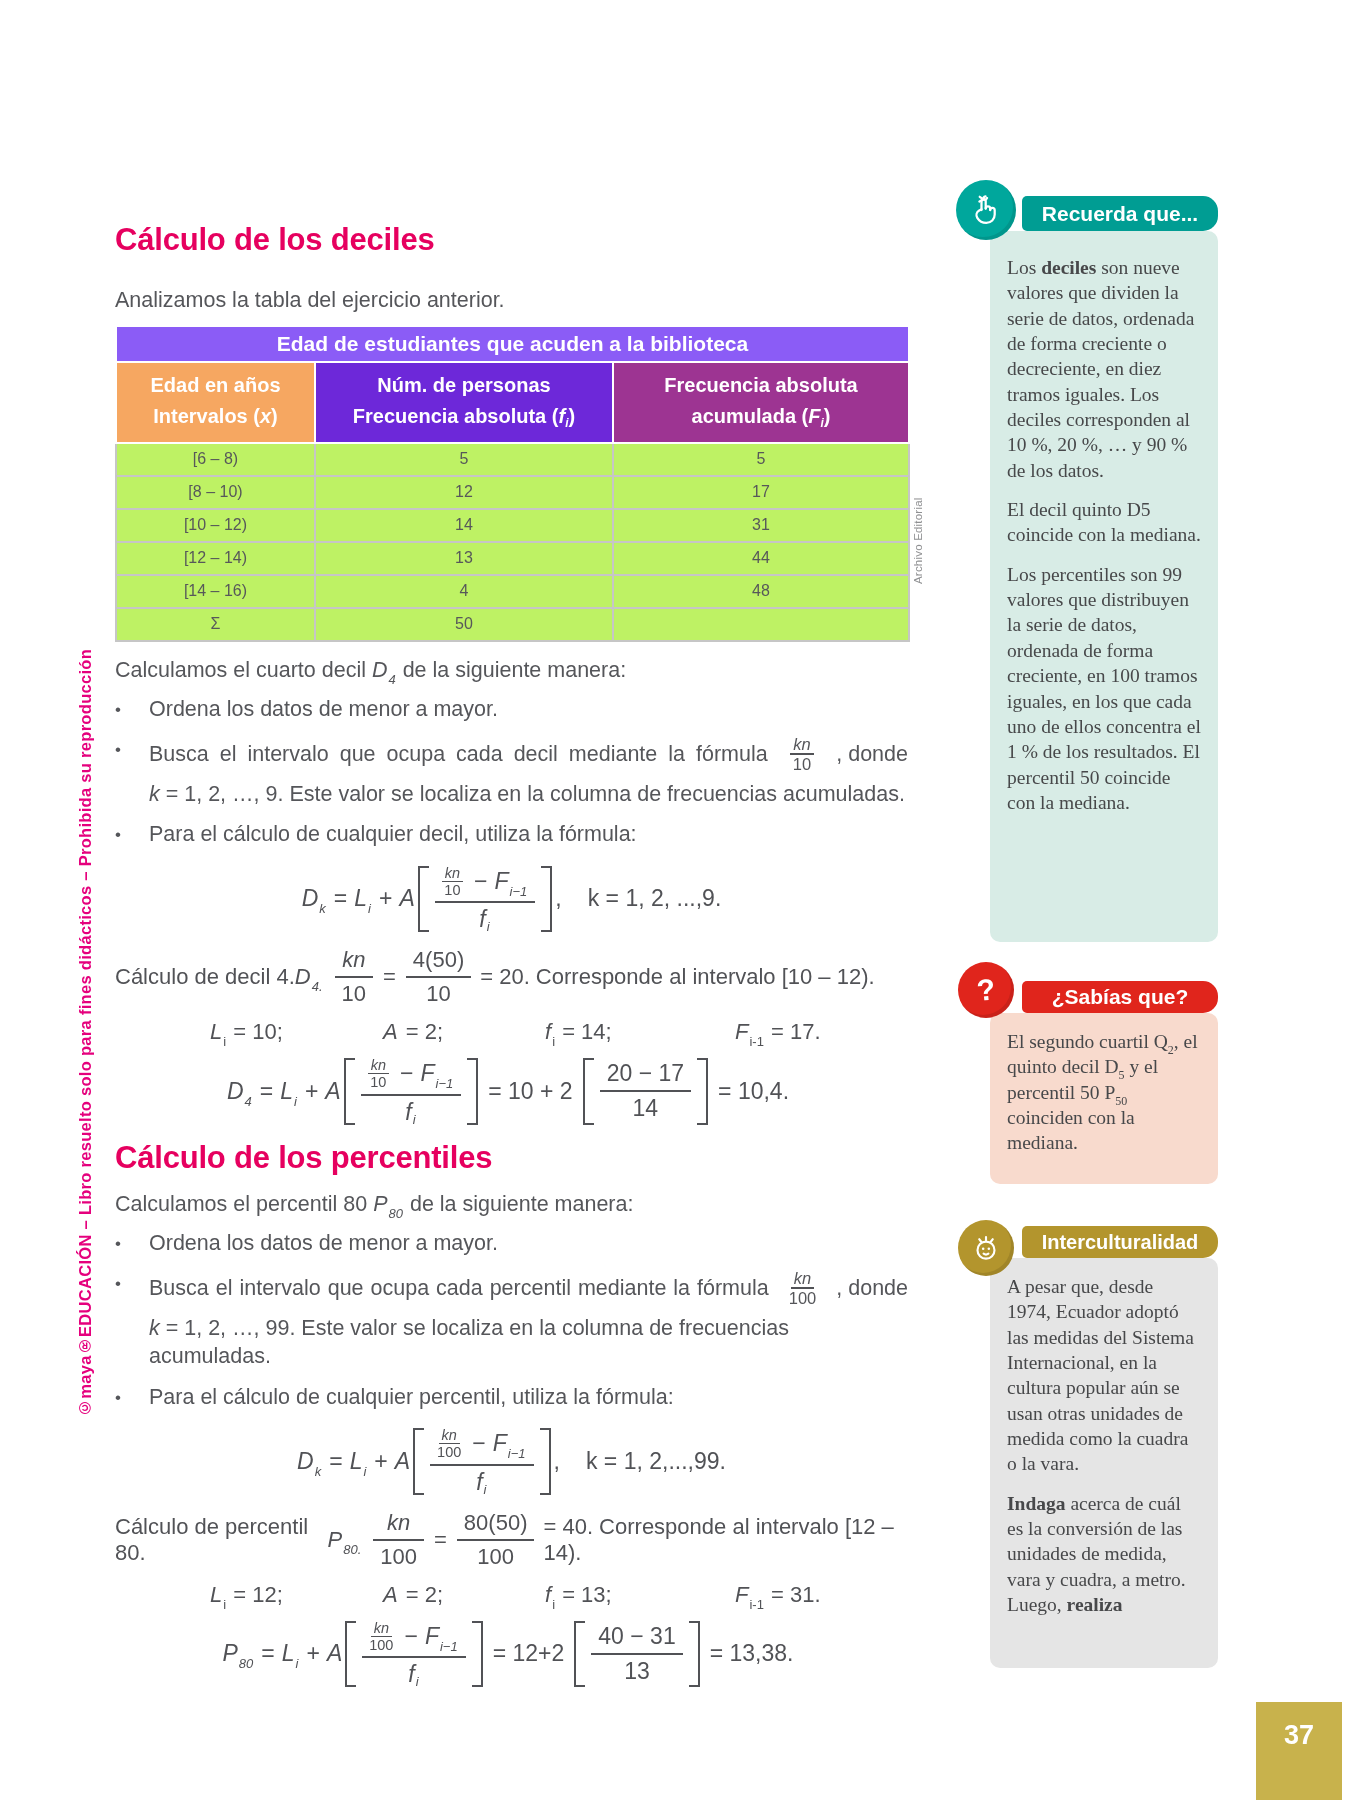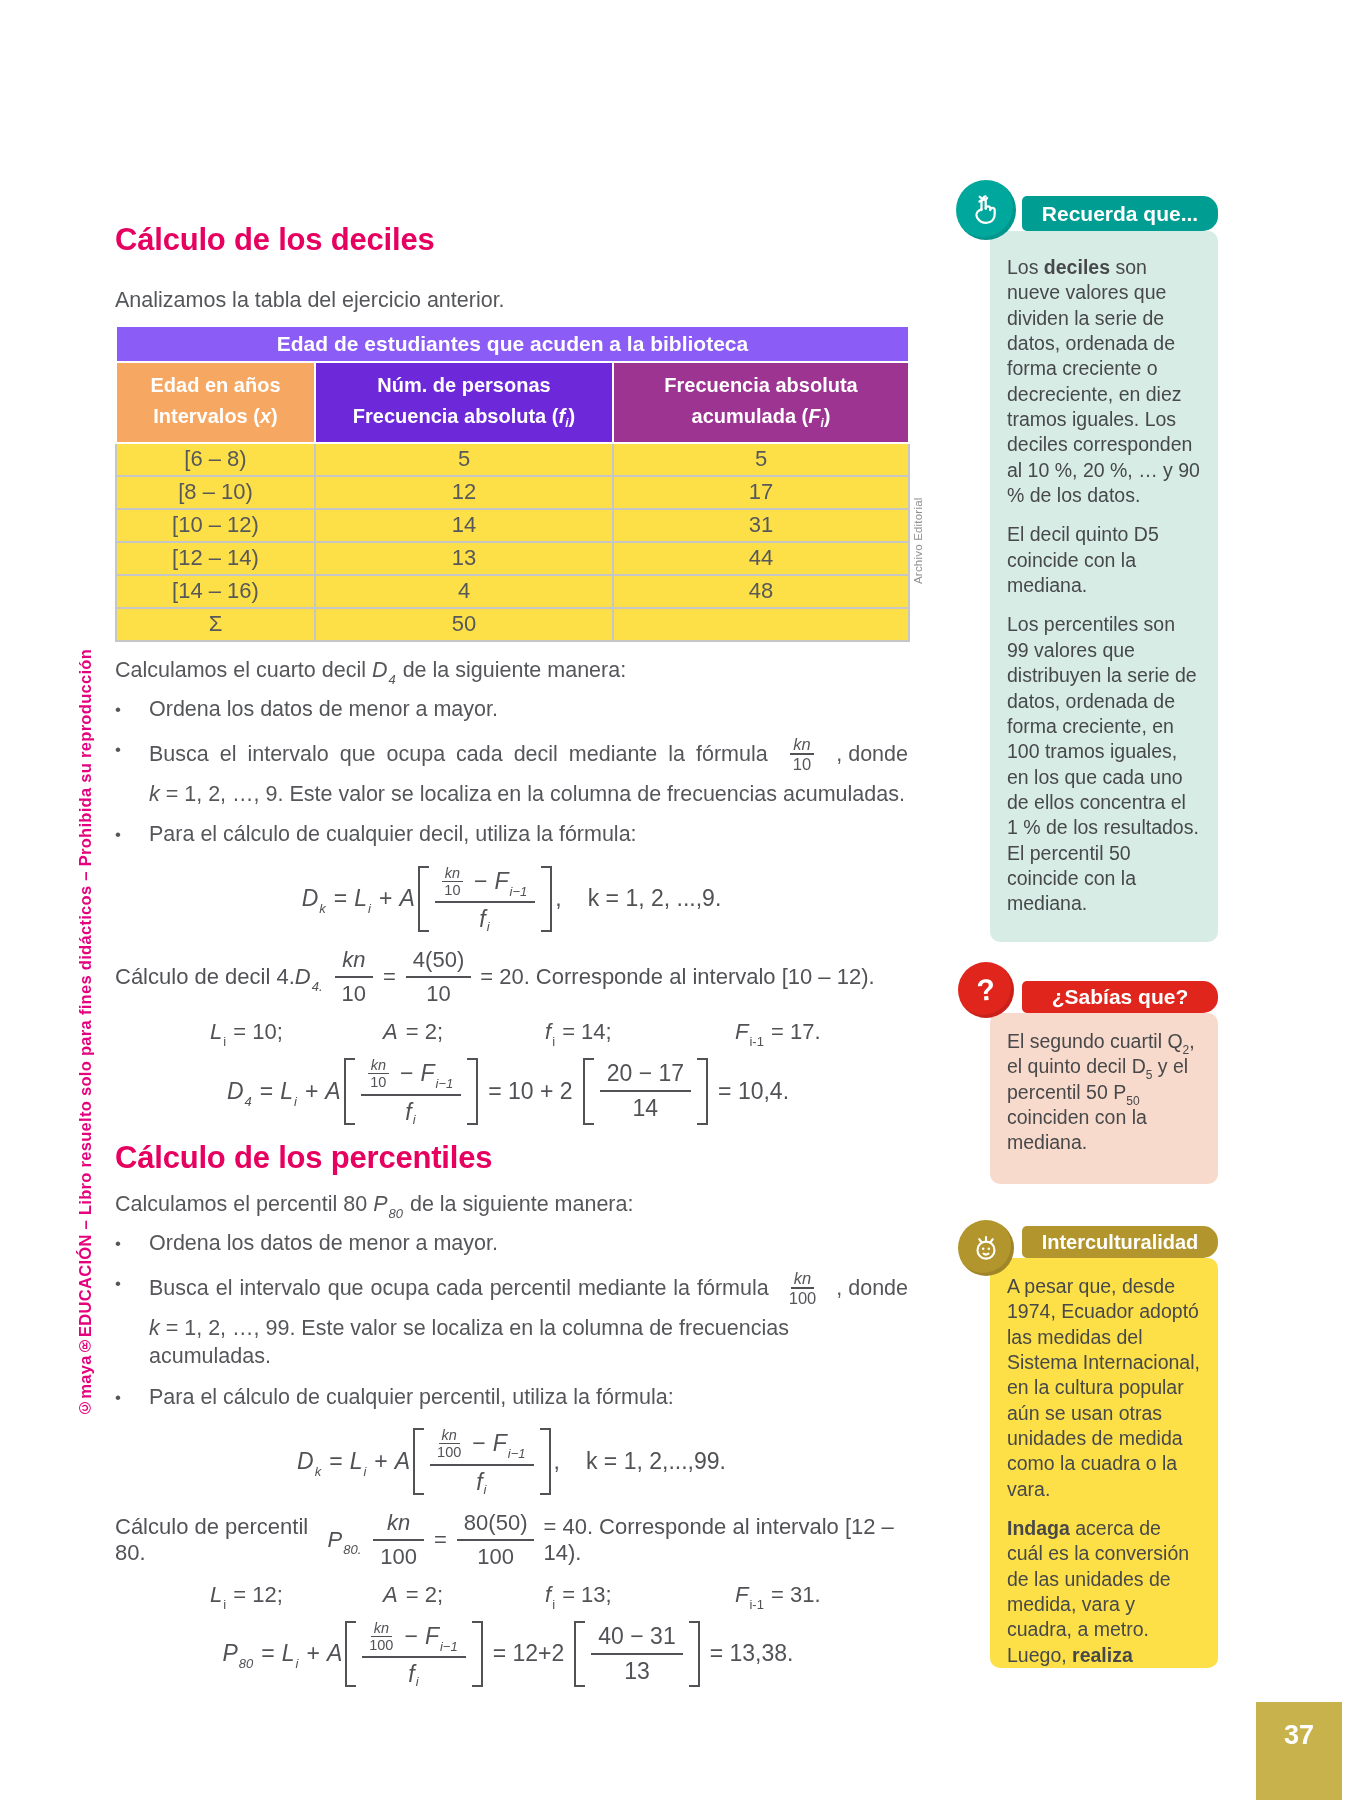--- a/index.html
+++ b/index.html
@@ -24,21 +24,21 @@
 
   
   table{border-collapse:collapse;table-layout:fixed;width:793px;margin-top:12px;}
   col.c1{width:199px;}col.c2{width:298px;}col.c3{width:296px;}
   .t-title th{background:#8b5cf6;color:#fff;font-size:21px;font-weight:bold;height:32px;border:2.5px solid #fff;}
   .thead2 th{color:#fff;font-size:20px;font-weight:bold;line-height:1.55;padding:7px 0 9px;border:2.5px solid #fff;}
   .thead2 .c1h{background:#f6a761;}
   .thead2 .c2h{background:#6d28d9;margin-top:28px;}
   .thead2 .c3h{background:#9d3492;}
   .hsub{font-size:12px;font-style:italic;vertical-align:-4px;}
-  tbody td{border:2.5px solid #c6c6c6;background:#fde047;height:29px;text-align:center;font-size:22px;color:#57585a;margin-top:24px;}
+  tbody td{border:2.5px solid #c6c6c6;background:#bef264;height:29px;text-align:center;font-size:16px;color:#57585a;margin-top:24px;}
 
   .lead{margin:16px 0 0;font-size:21.5px;}
   .msub{font-size:13px;font-style:italic;position:relative;top:7px;margin:0 1px;}
   .msub.up{font-style:normal;}
 
   
   .bullet{display:flex;margin-top:12px;font-size:21.5px;line-height:1.32;}
   .bullet .dot{width:34px;flex:none;font-size:17px;padding-top:4px;color:#55565a;}
   .btxt{flex:1;}
   .b2l1{display:flex;align-items:center;justify-content:space-between;}
@@ -69,34 +69,34 @@
   .v1{left:95px;}.v2{left:268px;}.v3{left:430px;}.v4{left:620px;}
   .fm-res{margin-top:6px;}
 
   
   .sb-circle{position:absolute;border-radius:50%;display:flex;align-items:center;justify-content:center;z-index:3;
     box-shadow:inset -3px -3px 0 rgba(0,0,0,.10);}
   .sb-head{position:absolute;left:1022px;width:196px;border-radius:5px 15px 15px 5px;color:#fff;font-weight:bold;
     display:flex;align-items:center;justify-content:center;z-index:2;}
   .sb-body{position:absolute;left:990px;width:228px;border-radius:10px;padding:16px 17px;box-sizing:border-box;
     font-size:19.5px;line-height:1.3;color:#47484a;overflow:hidden;z-index:1;}
-  .sb-body p{margin:0 0 14px;}
+  .sb-body p{margin:0 0 14px;font-family:Liberation Serif, serif;}
   .ssub{font-size:12px;position:relative;top:6px;}
 
   .c-recuerda{left:956px;top:180px;width:60px;height:60px;background:#00a79c;}
   .h-recuerda{top:196px;height:35px;background:#009d93;font-size:21px;}
   .b-recuerda{top:231px;height:711px;background:#d8ece6;padding-top:24px;}
 
   .c-sabias{left:958px;top:962px;width:56px;height:56px;background:#e0251c;}
   .h-sabias{top:981px;height:32px;background:#e0251c;font-size:21px;}
   .b-sabias{top:1013px;height:171px;background:#f8dacd;}
 
   .c-inter{left:958px;top:1220px;width:56px;height:56px;background:#b3952d;}
   .h-inter{top:1226px;height:32px;background:#b3952d;font-size:20px;}
-  .b-inter{top:1258px;height:410px;background:#fde047;}
+  .b-inter{top:1258px;height:410px;background:#e5e5e5;}
 
   .icon-glyph{color:#fff;font-size:28px;font-weight:bold;line-height:1;}
   .q-glyph{font-size:30px;font-weight:900;transform:rotate(-6deg);}
 
   
   .pagenum{position:absolute;left:1256px;top:1702px;width:86px;height:98px;background:#c8b24c;color:#fff;
     font-size:27px;font-weight:bold;text-align:center;padding-top:18px;box-sizing:border-box;}
 </style>
 </head>
 <body>

